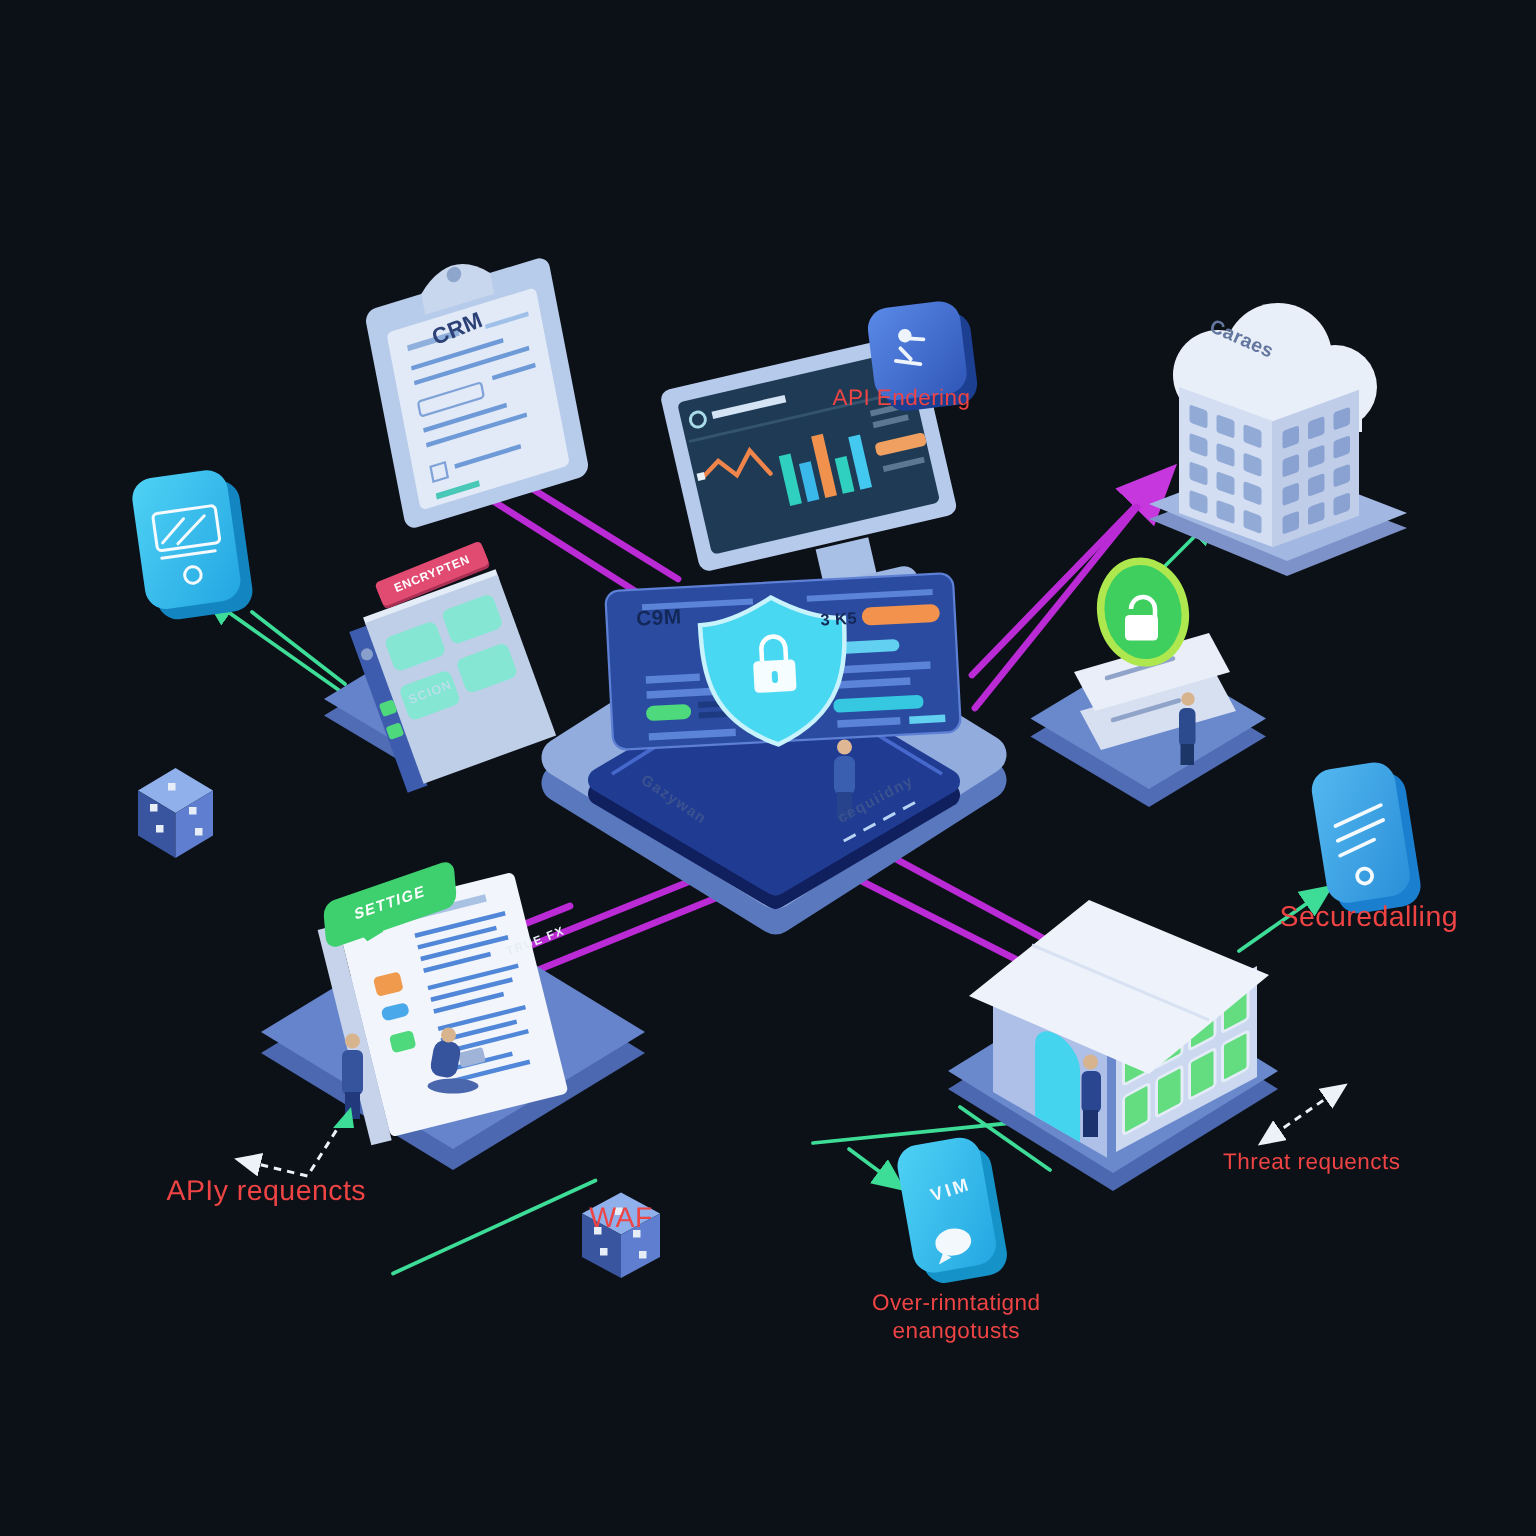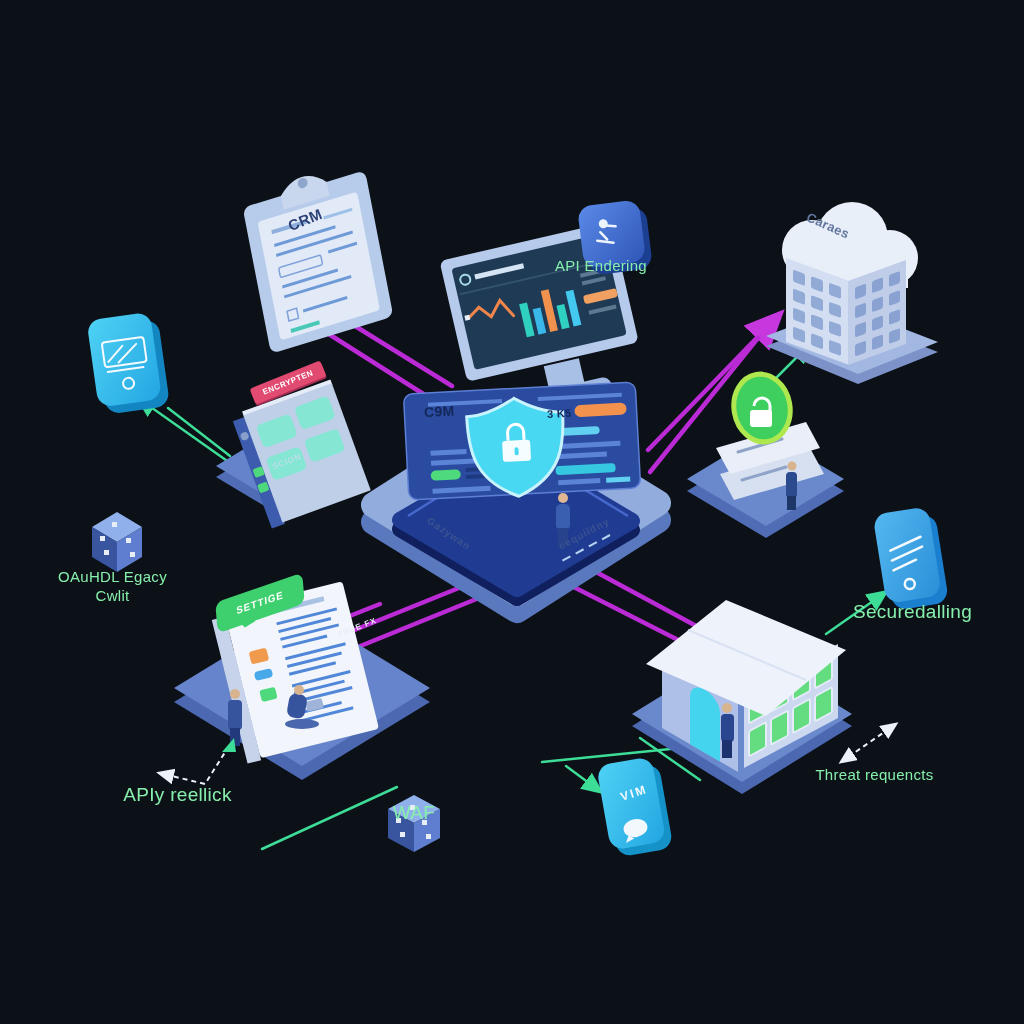--- a/index.html
+++ b/index.html
@@ -1,19 +1,19 @@
 <!DOCTYPE html>
 <html><head>
 <meta charset="utf-8">
 <style>
   html,body{margin:0;padding:0;background:#0c1017;}
   #canvas{position:relative;width:1024px;height:1024px;background:#0c1017;overflow:hidden;
           font-family:"Liberation Sans",sans-serif;}
   #scene{position:absolute;left:0;top:0;}
-  .lbl{position:absolute;color:#86efac;font-size:15px;text-align:center;letter-spacing:.3px;line-height:19px;}
+  .lbl{position:absolute;color:#ef4444;font-size:15px;text-align:center;letter-spacing:.3px;line-height:19px;}
   .lbl.big{font-size:19px;}
   .lbl.small{font-size:13px;}
   .rot{transform-origin:center center;}
   .dark{color:#132858;font-weight:bold;}
   .edgeTxt{color:#3b5290;font-size:10px;font-weight:bold;letter-spacing:1px;}
   .tinyTxt{color:#e8ecf4;font-size:8px;font-weight:bold;letter-spacing:1px;}
   .tag{position:absolute;background:#e14b72;border-radius:3px;color:#fff;font-size:8px;font-weight:bold;
        letter-spacing:.5px;text-align:center;line-height:17px;box-shadow:0 2px 0 #a93054;}
   .bubble{position:absolute;background:#3ed06e;border-radius:8px;color:#fff;font-size:10px;font-weight:bold;
           text-align:center;line-height:30px;letter-spacing:1px;}
@@ -384,34 +384,34 @@
     <path d="M229,746 L205,784 L159,773" stroke="#edf1f8" stroke-width="2" stroke-dasharray="5 4" fill="none" marker-end="url(#mWht)"></path>
     <path d="M222,752 L234,738 L236,752 Z" fill="#3ddc97"></path>
   </g>
 </svg>
 
 <div class="lbl" style="left:511px;top:256px;width:180px;">API Endering</div>
 <div class="lbl rot dark" style="left:283px;top:210px;width:44px;font-size:15px;transform:rotate(-22deg);color:#2c4176;">CRM</div>
 <div class="lbl rot small" style="left:798px;top:216px;width:60px;transform:rotate(24deg);color:#64779f;font-weight:bold;">Caraes</div>
 <div class="lbl rot dark" style="left:424px;top:402px;width:44px;font-size:14px;transform:rotate(-3deg);text-align:left;">C9M</div>
 <div class="lbl rot dark" style="left:547px;top:404px;width:36px;font-size:11px;transform:rotate(-3deg);text-align:left;">3 K5</div>
-<div class="lbl" style="left:30px;top:567px;width:165px;">
-  <span style="display:block;">OAuHDL Egacy</span>
-  <span style="display:block;">Cwlit</span>
-</div>
 <div class="tag" style="left:250px;top:374px;width:76px;height:17px;transform:rotate(-22deg);">
   <span>ENCRYPTEN</span>
 </div>
 <div class="lbl rot" style="left:262px;top:452px;width:50px;font-size:8px;letter-spacing:1px;color:#cfdcf2;transform:rotate(-21deg);">SCION</div>
 <div class="lbl rot edgeTxt" style="left:414px;top:524px;width:70px;transform:rotate(34deg);">Gazywan</div>
 <div class="lbl rot edgeTxt" style="left:544px;top:524px;width:80px;transform:rotate(-28deg);">cequiidny</div>
 <div class="lbl rot tinyTxt" style="left:332px;top:618px;width:50px;transform:rotate(-21deg);">TRUE FX</div>
 <div class="bubble" style="left:214px;top:588px;width:92px;height:30px;transform:rotate(-19deg) skewX(-14deg);">
   <span>SETTIGE</span>
 </div>
 <div class="bubble-tail" style="left:240px;top:614px;transform:rotate(45deg) skewX(-14deg);"></div>
-<div class="lbl big" style="left:95px;top:785px;width:165px;">APIy reellick</div>
+<div class="lbl big" style="left:95px;top:785px;width:165px;">APIy requencts</div>
 <div class="lbl big" style="left:354px;top:803px;width:120px;">WAF</div>
 <div class="lbl rot" style="left:612px;top:784px;width:44px;font-size:12px;font-weight:bold;letter-spacing:2px;color:#f2f8fc;transform:rotate(-18deg);">VIM</div>
+<div class="lbl" style="left:545px;top:859px;width:185px;">
+  <span style="display:block;">Over-rinntatignd</span>
+  <span style="display:block;">enangotusts</span>
+</div>
 <div class="lbl" style="left:782px;top:765px;width:185px;">Threat requencts</div>
 <div class="lbl big" style="left:820px;top:602px;width:185px;">Securedalling</div>
 
 </div>
 
 </body></html>

